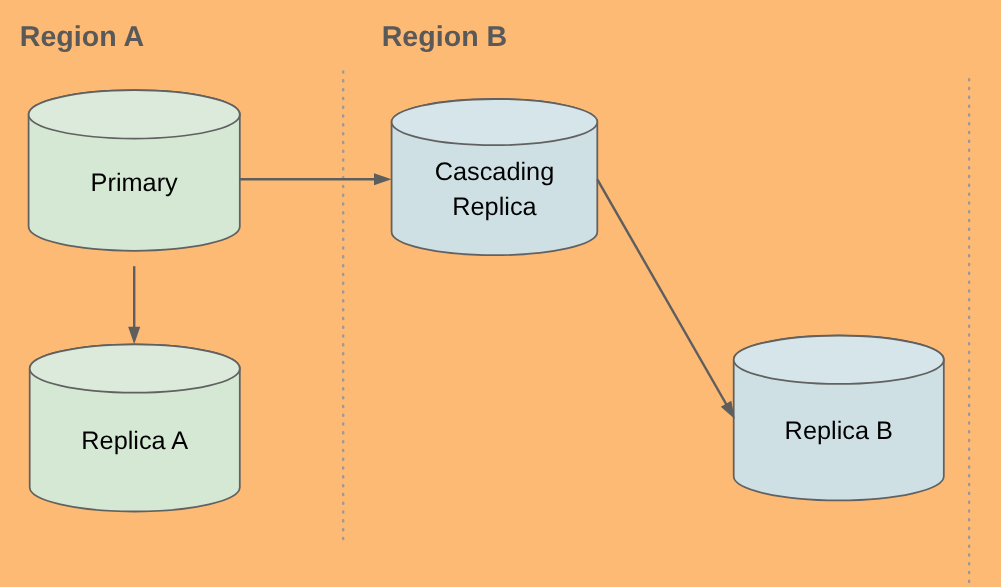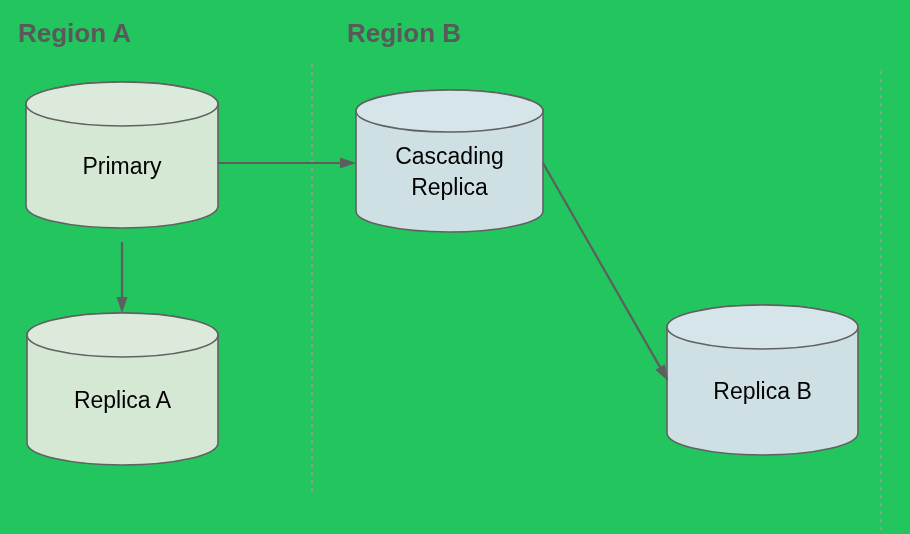--- a/index.html
+++ b/index.html
@@ -7,21 +7,21 @@
     padding: 0;
     background: #ffffff;
   }
   body {
     font-family: "Liberation Sans", sans-serif;
   }
   #canvas {
     position: relative;
     width: 910px;
     height: 534px;
-    background: #22c55e;
+    background: #fdba74;
     overflow: hidden;
   }
   #diagram-svg {
     position: absolute;
     left: 0;
     top: 0;
     width: 910px;
     height: 534px;
   }
   .region-label {

